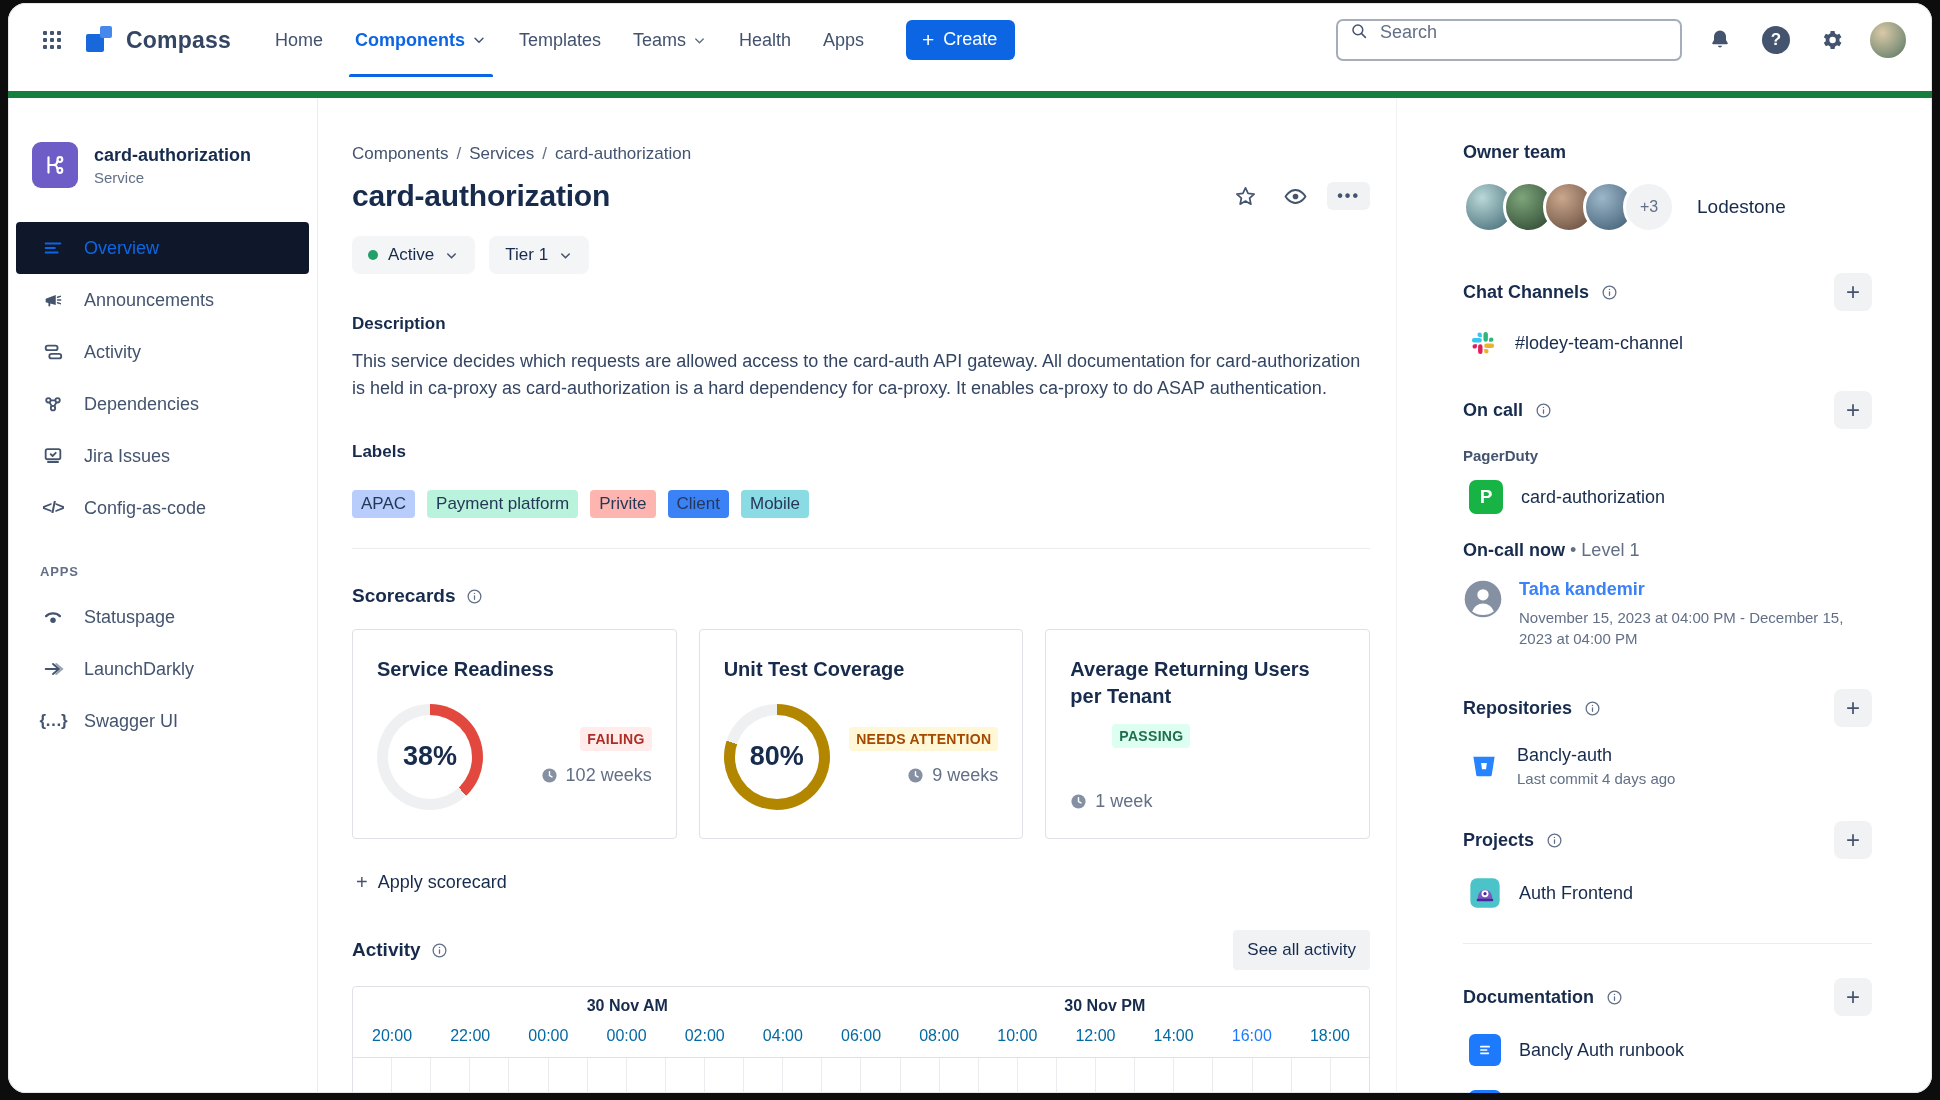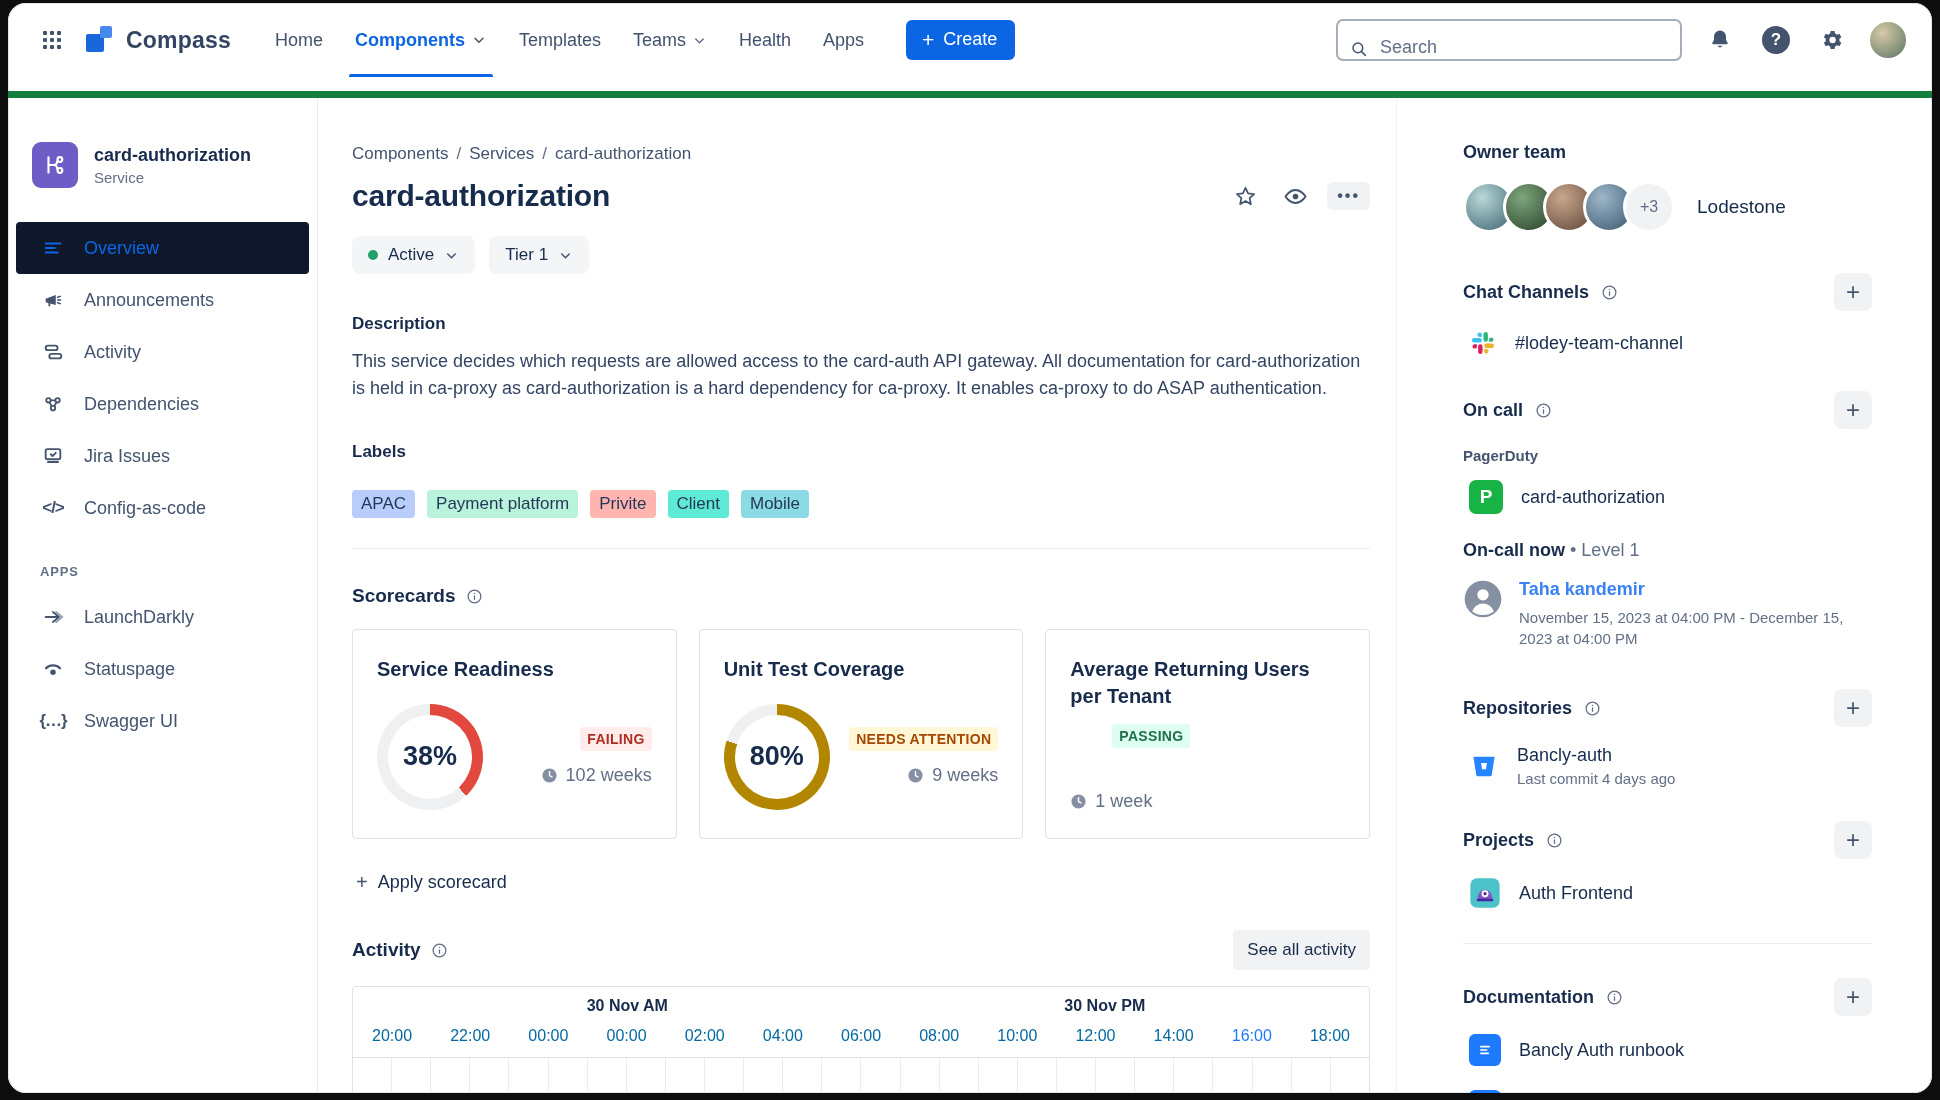--- a/index.html
+++ b/index.html
@@ -13,21 +13,21 @@
   .lm-a{position:absolute;left:2px;top:10px;width:18px;height:18px;background:#1868DB;border-radius:2px;}
   .lm-b{position:absolute;left:16px;top:2px;width:12px;height:12px;background:#4688EC;border-radius:2px;}
   .logo-text{font-size:23px;font-weight:700;color:#344563;letter-spacing:.2px;}
   .nav-items{display:flex;align-items:stretch;height:74px;}
   .nav-item{display:flex;align-items:center;gap:6px;padding:0 16px;font-size:18px;color:#42526E;position:relative;cursor:pointer;}
   .nav-item.active{color:#0C66E4;font-weight:600;}
   .nav-item.active .underline{position:absolute;left:10px;right:10px;bottom:0;height:3px;background:#0C66E4;border-radius:2px 2px 0 0;}
   .create-btn{margin-left:26px;display:flex;align-items:center;gap:9px;background:#0C66E4;color:#fff;font-size:18px;font-weight:500;border:none;border-radius:6px;padding:9px 18px 10px 16px;cursor:pointer;}
   .create-plus{font-size:21px;line-height:14px;font-weight:400;}
   .topnav-right{margin-left:auto;display:flex;align-items:center;gap:20px;}
-  .searchbox{display:flex;align-items:flex-end;gap:10px;width:318px;height:38px;border:2px solid #A5ADBA;border-radius:7px;padding:0 12px;color:#626F86;}
+  .searchbox{display:flex;align-items:flex-start;gap:10px;width:318px;height:38px;border:2px solid #A5ADBA;border-radius:7px;padding:0 12px;color:#626F86;}
   .searchbox input{border:none;outline:none;font-size:18px;color:#172B4D;width:100%;font-family:inherit;background:transparent;}
   .searchbox input::placeholder{color:#626F86;}
   .icon-btn{width:36px;height:36px;display:flex;align-items:center;justify-content:center;color:#44546F;cursor:pointer;border-radius:50%;}
   .help-circle{width:28px;height:28px;border-radius:50%;background:#44546F;color:#fff;display:flex;align-items:center;justify-content:center;font-size:17px;font-weight:700;}
   .avatar-top{width:36px;height:36px;border-radius:50%;background:radial-gradient(circle at 35% 30%,#d9c9a8,#7d8f77 70%,#52604e);cursor:pointer;}
   
   .body-row{display:flex;height:1016px;}
   .sidebar{width:310px;min-width:310px;border-right:1px solid #EBECF0;padding-top:44px;box-sizing:border-box;}
   .identity{display:flex;align-items:center;gap:16px;padding:0 24px 34px 24px;}
   .identity-icon{width:46px;height:46px;border-radius:9px;background:#6E5DC6;display:flex;align-items:center;justify-content:center;color:#fff;}
@@ -266,36 +266,36 @@
         </div>
         <div class="snav-item">
           <span class="sicon glyph-icon">&lt;/&gt;</span>
           <span>Config-as-code</span>
         </div>
       </div>
       <div class="apps-header">APPS</div>
       <div class="snav">
         <div class="snav-item">
           <span class="sicon">
+                <svg viewBox="0 0 24 24" width="22" height="22">
+                  <path d="M4.5 11a9.5 7.5 0 0 1 15 0" fill="none" stroke="currentColor" stroke-width="2.6" stroke-linecap="round"></path>
+                  <circle cx="12" cy="15.5" r="3" fill="currentColor"></circle>
+                </svg>
+              </span>
+          <span>Statuspage</span>
+        </div>
+        <div class="snav-item">
+          <span class="sicon">
                 <svg viewBox="0 0 24 24" width="22" height="22" fill="none" stroke="currentColor" stroke-width="2" stroke-linecap="round">
                   <path d="M4 12h13"></path>
                   <path d="M12 6.5L18.5 12 12 17.5"></path>
                   <path d="M15.5 6.5L22 12l-6.5 5.5" opacity=".55"></path>
                 </svg>
               </span>
           <span>LaunchDarkly</span>
-        </div>
-        <div class="snav-item">
-          <span class="sicon">
-                <svg viewBox="0 0 24 24" width="22" height="22">
-                  <path d="M4.5 11a9.5 7.5 0 0 1 15 0" fill="none" stroke="currentColor" stroke-width="2.6" stroke-linecap="round"></path>
-                  <circle cx="12" cy="15.5" r="3" fill="currentColor"></circle>
-                </svg>
-              </span>
-          <span>Statuspage</span>
         </div>
         <div class="snav-item">
           <span class="sicon glyph-icon">{…}</span>
           <span>Swagger UI</span>
         </div>
       </div>
     </div>
 
     <div class="main">
       <div class="breadcrumb">
@@ -339,21 +339,21 @@
               </span>
         </div>
       </div>
       <div class="section-label">Description</div>
       <p class="description-text" style="margin:14px 0 0 0">This service decides which requests are allowed access to the card-auth API gateway. All documentation for card-authorization is held in ca-proxy as card-authorization is a hard dependency for ca-proxy. It enables ca-proxy to do ASAP authentication.</p>
       <div class="section-label">Labels</div>
       <div class="tags-row">
             <span class="tag" style="background: rgb(184, 205, 252);">APAC</span>
             <span class="tag" style="background: rgb(186, 243, 219);">Payment platform</span>
             <span class="tag" style="background: rgb(255, 181, 175);">Privite</span>
-            <span class="tag" style="background: #5eead4;">Client</span>
+            <span class="tag" style="background: #3b82f6;">Client</span>
             <span class="tag" style="background: rgb(139, 219, 229);">Mobile</span>
           </div>
       <div class="hr"></div>
       <div class="heading-row">
         <span class="heading">Scorecards</span>
         <svg viewBox="0 0 24 24" width="17" height="17" fill="none" stroke="#626F86" stroke-width="1.8">
               <circle cx="12" cy="12" r="9"></circle>
               <path d="M12 11v5" stroke-linecap="round"></path>
               <circle cx="12" cy="7.6" r="1" fill="#626F86" stroke="none"></circle>
             </svg>

